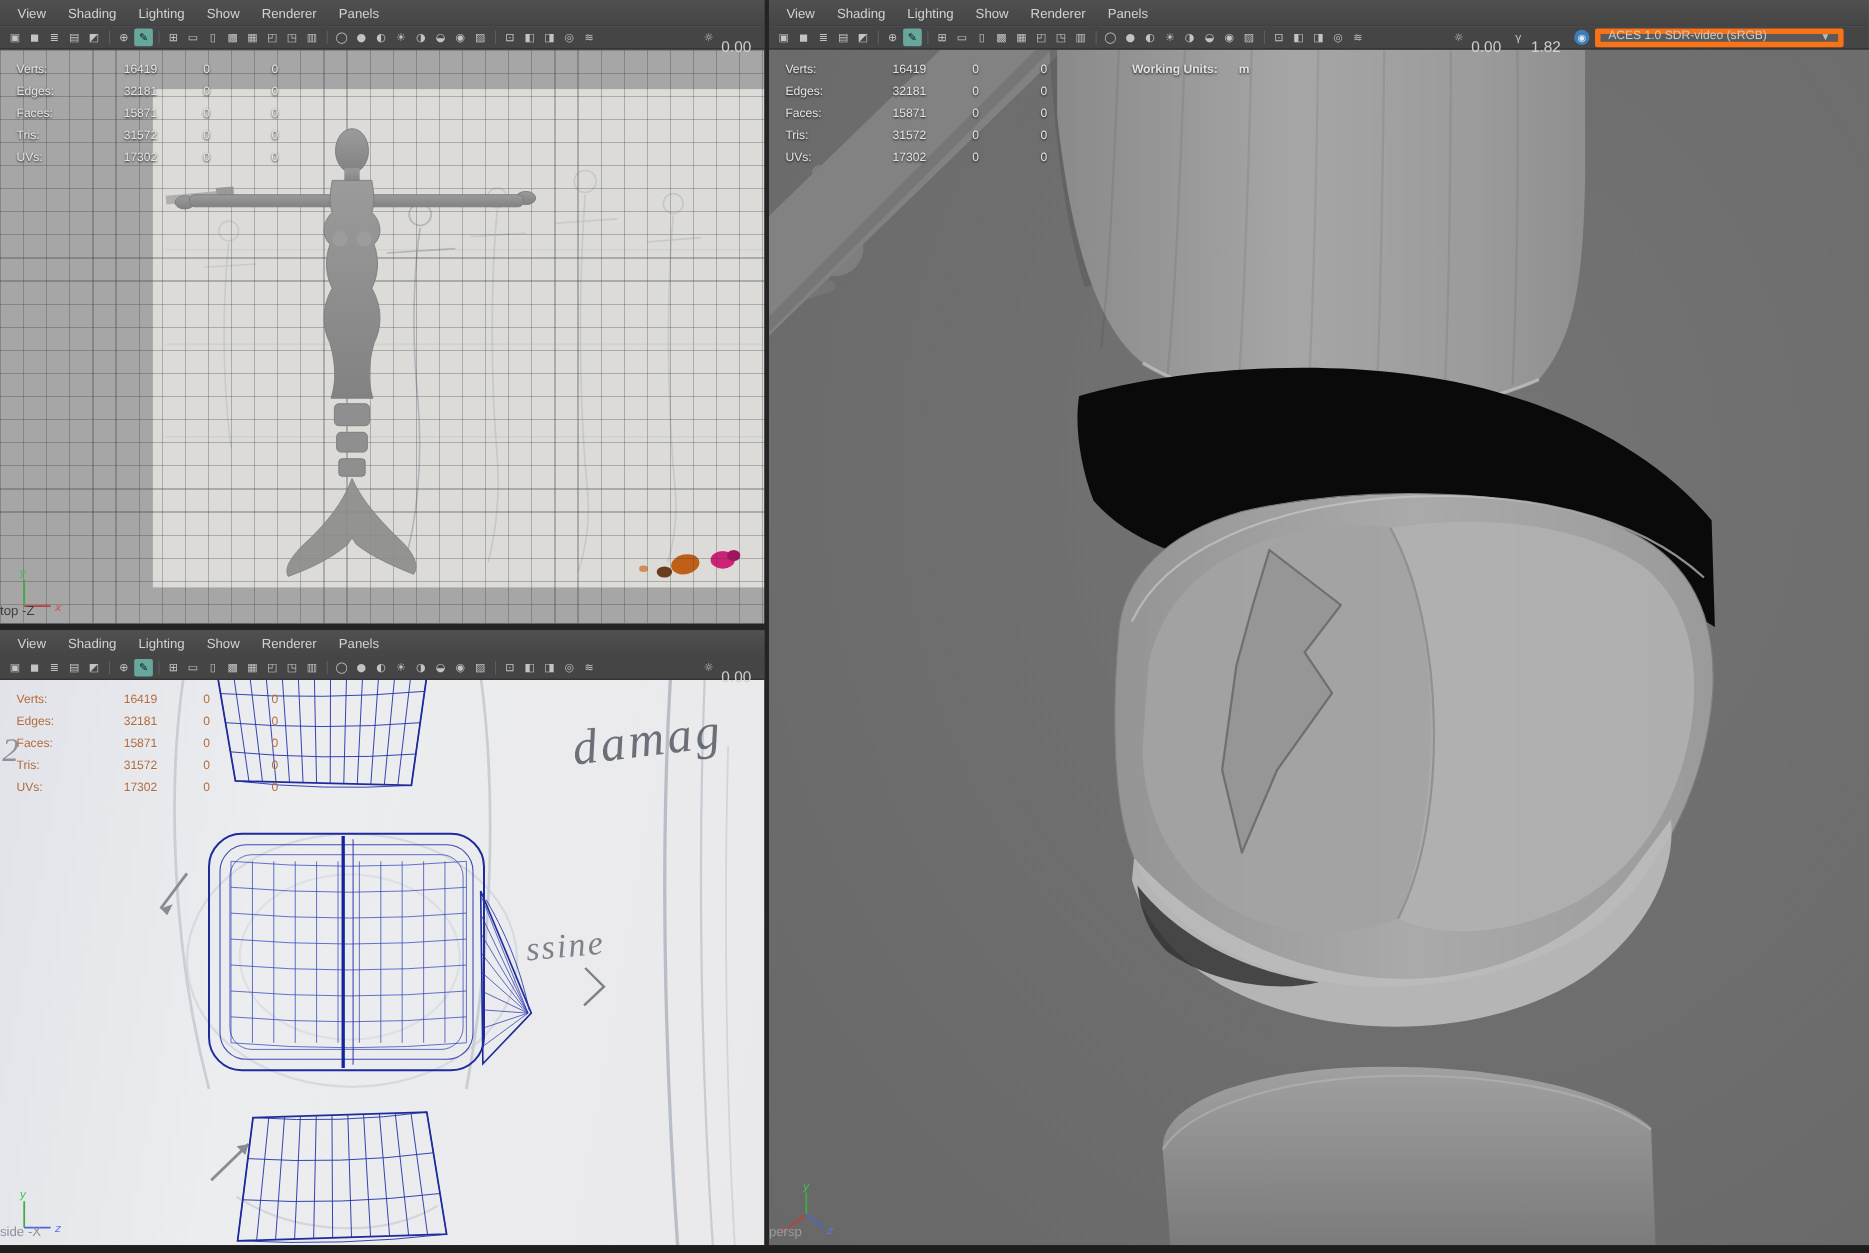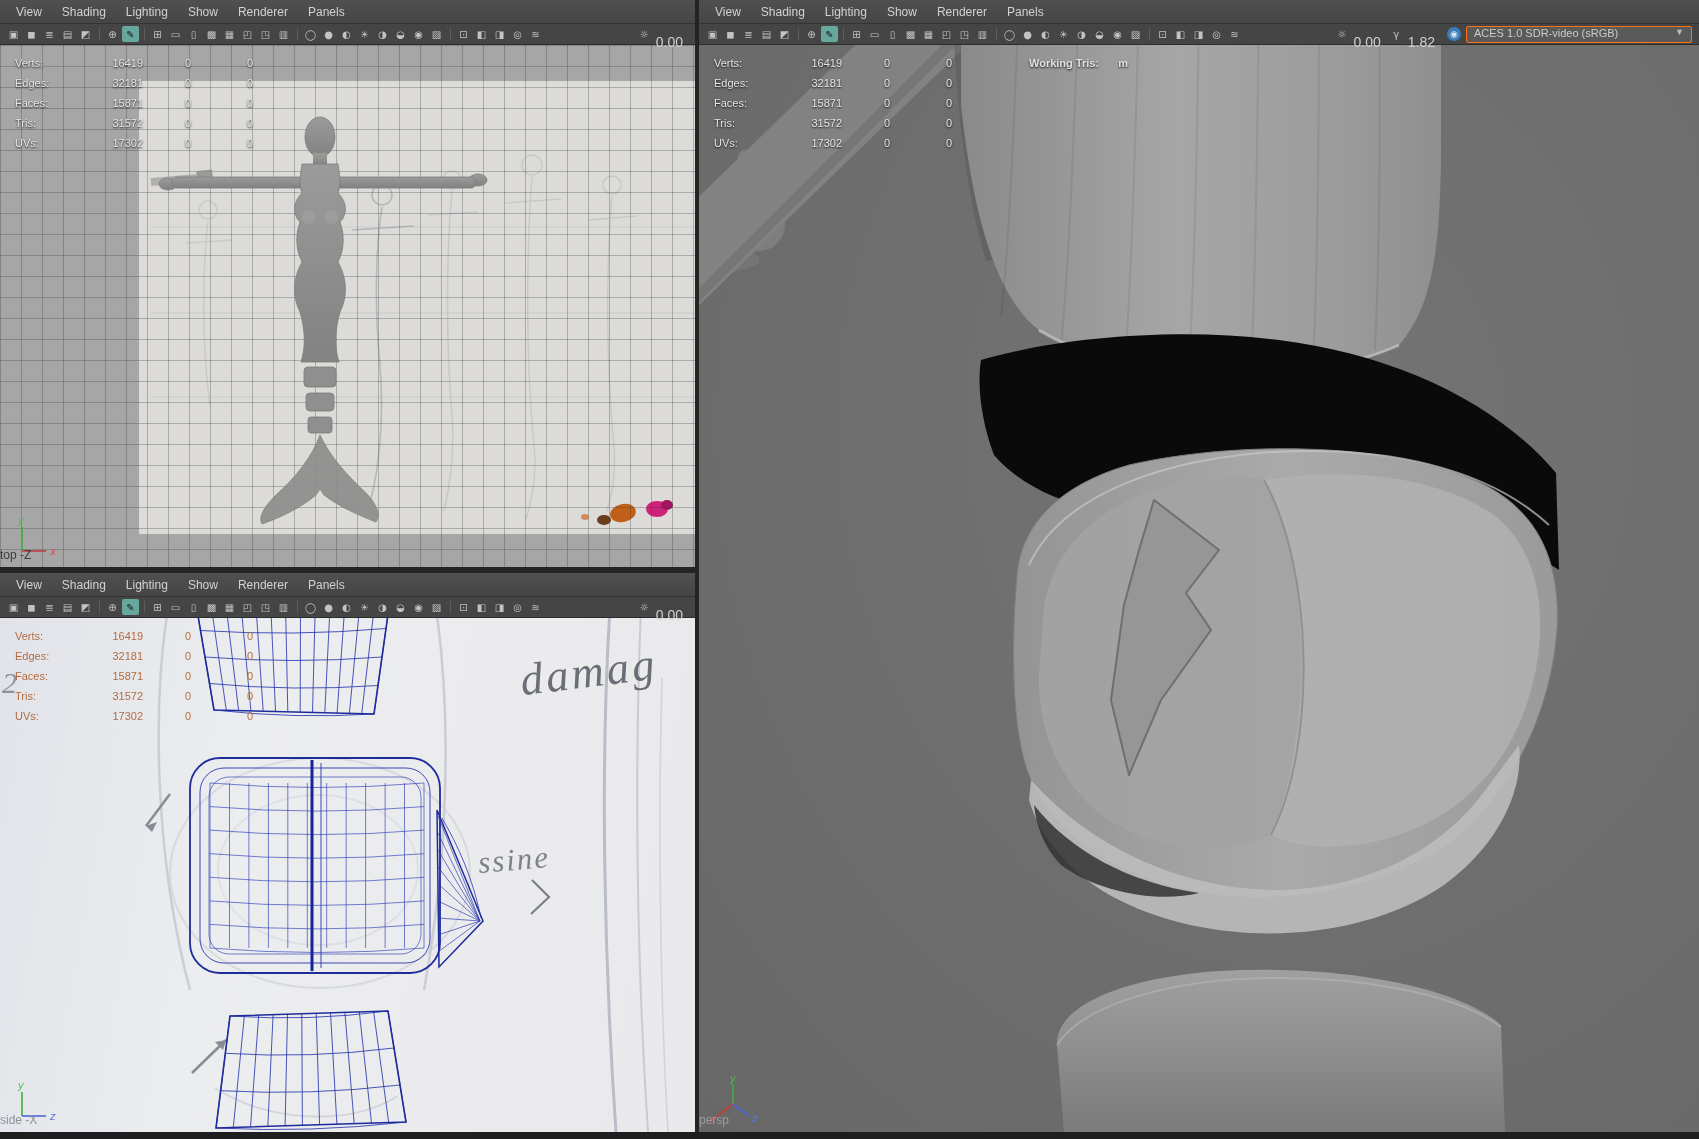--- a/index.html
+++ b/index.html
@@ -14,21 +14,21 @@
 .bottom-strip{position:absolute;left:0;top:1132px;width:1699px;height:7px;background:#1e1e1e}
 .menubar{position:absolute;left:0;top:0;right:0;height:24px;background:linear-gradient(#505050,#454545);border-bottom:1px solid #343434;display:flex;align-items:center;padding-left:6px;z-index:5}
 .menu-item{color:#d2d2d2;font-size:12px;padding:0 10px;cursor:default;white-space:nowrap}
 .toolbar{position:absolute;left:0;top:24px;right:0;height:21px;background:var(--toolbar-bg);border-bottom:1px solid #2c2c2c;display:flex;align-items:center;padding:0 5px;z-index:5}
 .tb-icon{width:17px;height:16px;margin-right:1px;display:flex;align-items:center;justify-content:center;font-size:10px;color:#c3c3c3;border-radius:2px;font-family:"DejaVu Sans",sans-serif;flex:0 0 auto}
 .tb-icon.active{background:var(--icon-active);color:#0e201e}
 .tb-sep{width:1px;height:12px;background:#5e5e5e;margin:0 4px;flex:0 0 auto}
 .tb-spring{flex:1 1 auto}
 .tb-val{color:#cfcfcf;font-size:14px;margin:16px 7px 0 2px;white-space:nowrap}
 .cm-icon{width:14px;height:14px;border-radius:50%;background:#3c7db8;color:#dce9f5;font-size:9px;display:flex;align-items:center;justify-content:center;margin:0 5px;flex:0 0 auto}
-.cm-dropdown{height:17px;background:var(--dropdown-bg);border:1px solid #f97316;border-radius:2px;color:#cccccc;font-size:11px;display:flex;align-items:flex-start;justify-content:space-between;padding:0 7px;min-width:226px;margin-right:2px;white-space:nowrap}
+.cm-dropdown{height:17px;background:var(--dropdown-bg);border:5px solid #f97316;border-radius:2px;color:#cccccc;font-size:11px;display:flex;align-items:flex-end;justify-content:space-between;padding:0 7px;min-width:226px;margin-right:18px;white-space:nowrap}
 .cm-dropdown .caret{margin-left:10px;font-size:9px;color:#bcbcbc}
 .canvas{position:absolute;left:0;top:45px;right:0;bottom:0;overflow:hidden}
 #canvas-top{background:var(--top-bg)}
 #canvas-side{background:linear-gradient(100deg,#e2e3e9 0%,#ecedef 35%,#e9e9eb 100%)}
 #canvas-persp{background:radial-gradient(ellipse at 60% 35%,#747474 0%,#6d6d6d 60%,#686868 100%)}
 .layer{position:absolute;left:0;top:0}
 .image-plane{position:absolute;left:139px;top:36px;right:0;height:453px;background:var(--plane)}
 .grid-overlay{position:absolute;left:0;top:0;right:0;bottom:0;background-image:repeating-linear-gradient(to right,rgba(55,58,66,.30) 0 1px,transparent 1px 21px),repeating-linear-gradient(to bottom,rgba(55,58,66,.30) 0 1px,transparent 1px 21px)}
 .hud{position:absolute;left:15px;top:8px;z-index:6}
 .hud-row{display:flex;height:20px;line-height:20px;font-size:11px;font-weight:normal;color:var(--hud);text-shadow:0 1px 2px rgba(0,0,0,.85)}
@@ -501,21 +501,21 @@
             <span class="hud-val">0</span>
           </div>
           <div class="hud-row">
             <span class="hud-label">UVs:</span>
             <span class="hud-val">17302</span>
             <span class="hud-val">0</span>
             <span class="hud-val">0</span>
           </div>
         </div>
       <div class="working-units">
-        <span>Working Tris:</span>
+        <span>Working Units:</span>
         <span class="wu-val">m</span>
       </div>
       <svg class="axis" width="52" height="48">
         <line x1="24" y1="28" x2="24" y2="8" stroke="#3fae3f" stroke-width="1.6"></line>
         <line x1="24" y1="28" x2="8" y2="40" stroke="#c23c3c" stroke-width="1.6"></line>
         <line x1="24" y1="28" x2="40" y2="40" stroke="#4b66d8" stroke-width="1.6"></line>
         <text x="21" y="6" class="ax ax-y">y</text>
         <text x="1" y="46" class="ax ax-x">x</text>
         <text x="43" y="46" class="ax ax-z">z</text>
       </svg>

